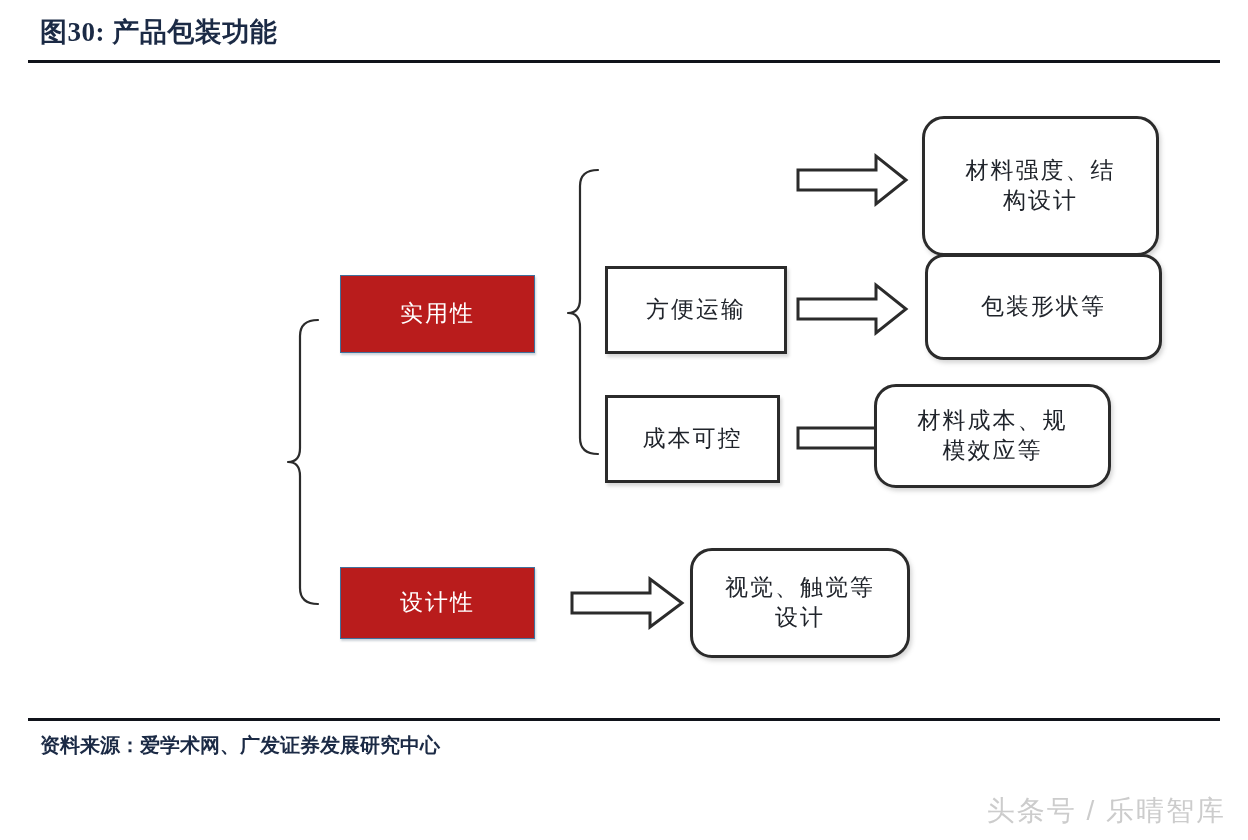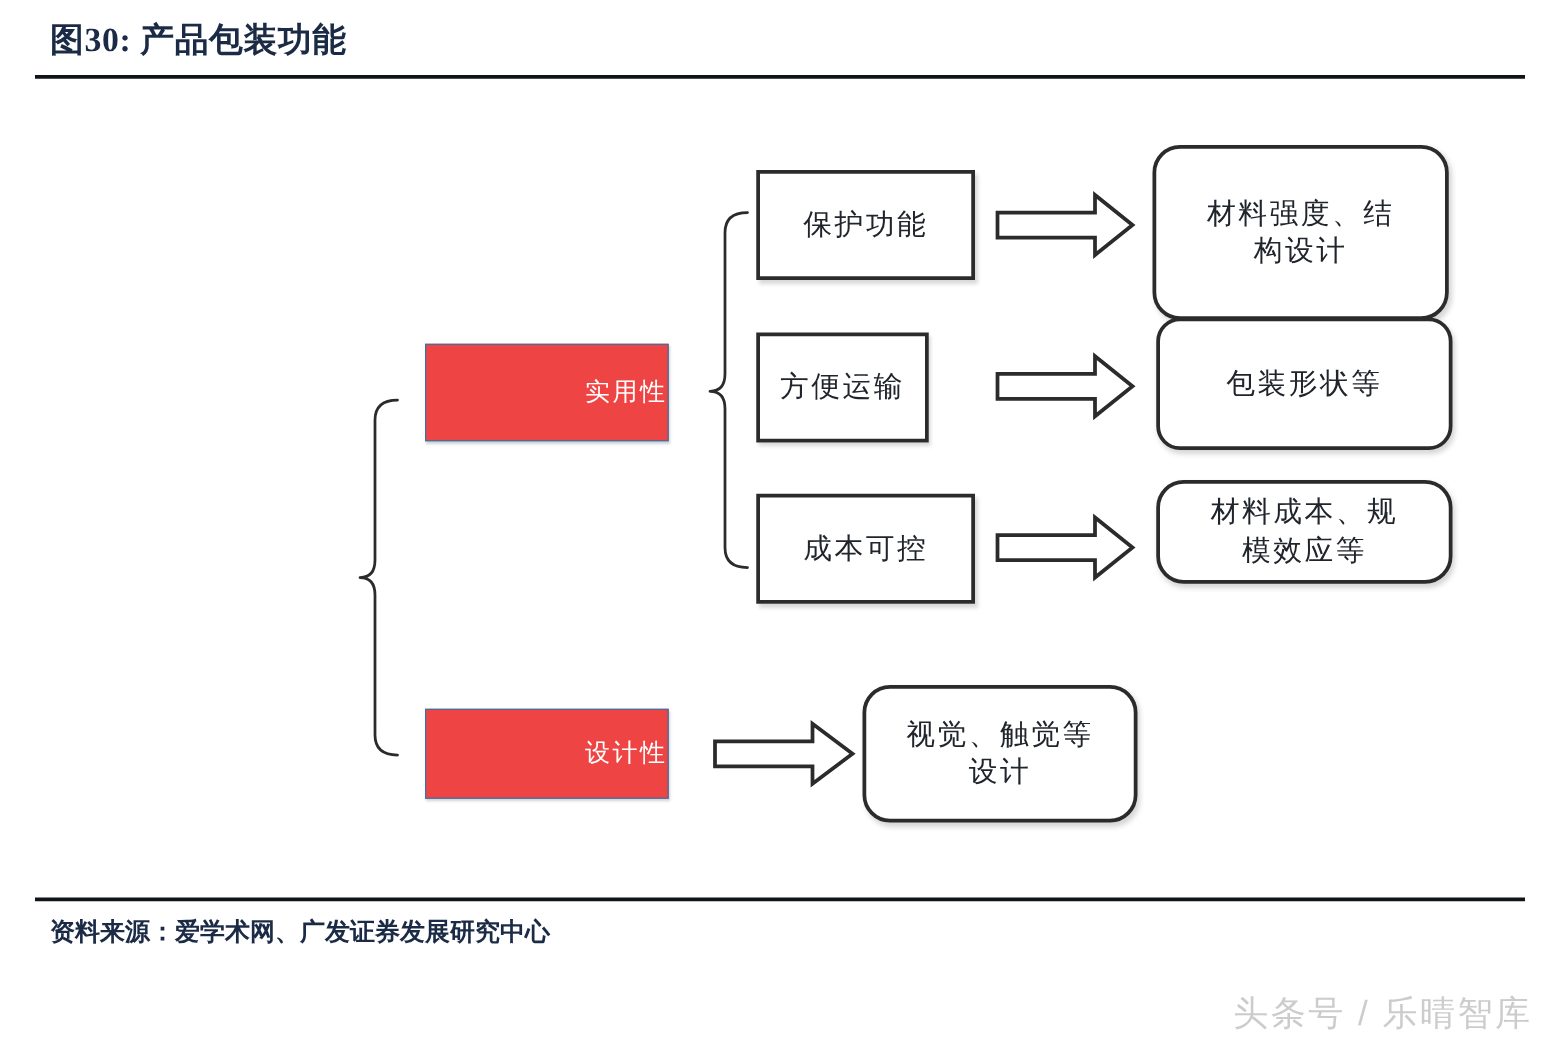--- a/index.html
+++ b/index.html
@@ -80,27 +80,26 @@
     position: absolute;
     box-sizing: border-box;
     display: flex;
     align-items: center;
     justify-content: center;
     text-align: center;
     line-height: 1.32;
     white-space: pre-line;
   }
   .node.blue {
-    background: #ef4444;
+    background: #b91c1c;
     border: 1px solid #41719c;
     color: #ffffff;
-    font-size: 20px;
+    font-size: 23px;
     letter-spacing: 2px;
     box-shadow: 1px 2px 2px rgba(90,110,130,0.30);
-    justify-content: flex-end;
   }
   .node.rect {
     background: #ffffff;
     border: 3px solid #2b2b2b;
     color: #20242b;
     font-size: 23px;
     letter-spacing: 2px;
     box-shadow: 2px 3px 3px rgba(120,120,120,0.28);
   }
   .node.round {
@@ -161,42 +160,39 @@
 
 
     <div class="node blue" style="left:340px; top:205px; width:195px; height:78px;">
       <span>实用性</span>
     </div>
 
     <div class="node blue" style="left:340px; top:497px; width:195px; height:72px;">
       <span>设计性</span>
     </div>
 
-    <div class="node rect" style="left:605px; top:66px; width:175px; height:88px;">
-      <span>保护功能</span>
-    </div>
-
-    <div class="node rect" style="left:605px; top:196px; width:138px; height:88px;">
+
+    <div class="node rect" style="left:605px; top:196px; width:182px; height:88px;">
       <span>方便运输</span>
     </div>
 
     <div class="node rect" style="left:605px; top:325px; width:175px; height:88px;">
       <span>成本可控</span>
     </div>
 
     <div class="node round" style="left:922px; top:46px; width:237px; height:140px;">
       <span>材料强度、结
 构设计</span>
     </div>
 
     <div class="node round" style="left:925px; top:184px; width:237px; height:106px;border-radius:19px;">
       <span>包装形状等</span>
     </div>
 
-    <div class="node round" style="left:925px; top:314px; width:237px; height:83px;font-family:Liberation Serif, serif;">
+    <div class="node round" style="left:874px; top:314px; width:237px; height:104px;font-family:Liberation Serif, serif;">
       <span>材料成本、规
 模效应等</span>
     </div>
 
     <div class="node round" style="left:690px; top:478px; width:220px; height:110px;">
       <span>视觉、触觉等
 设计</span>
     </div>
 
   </div>

